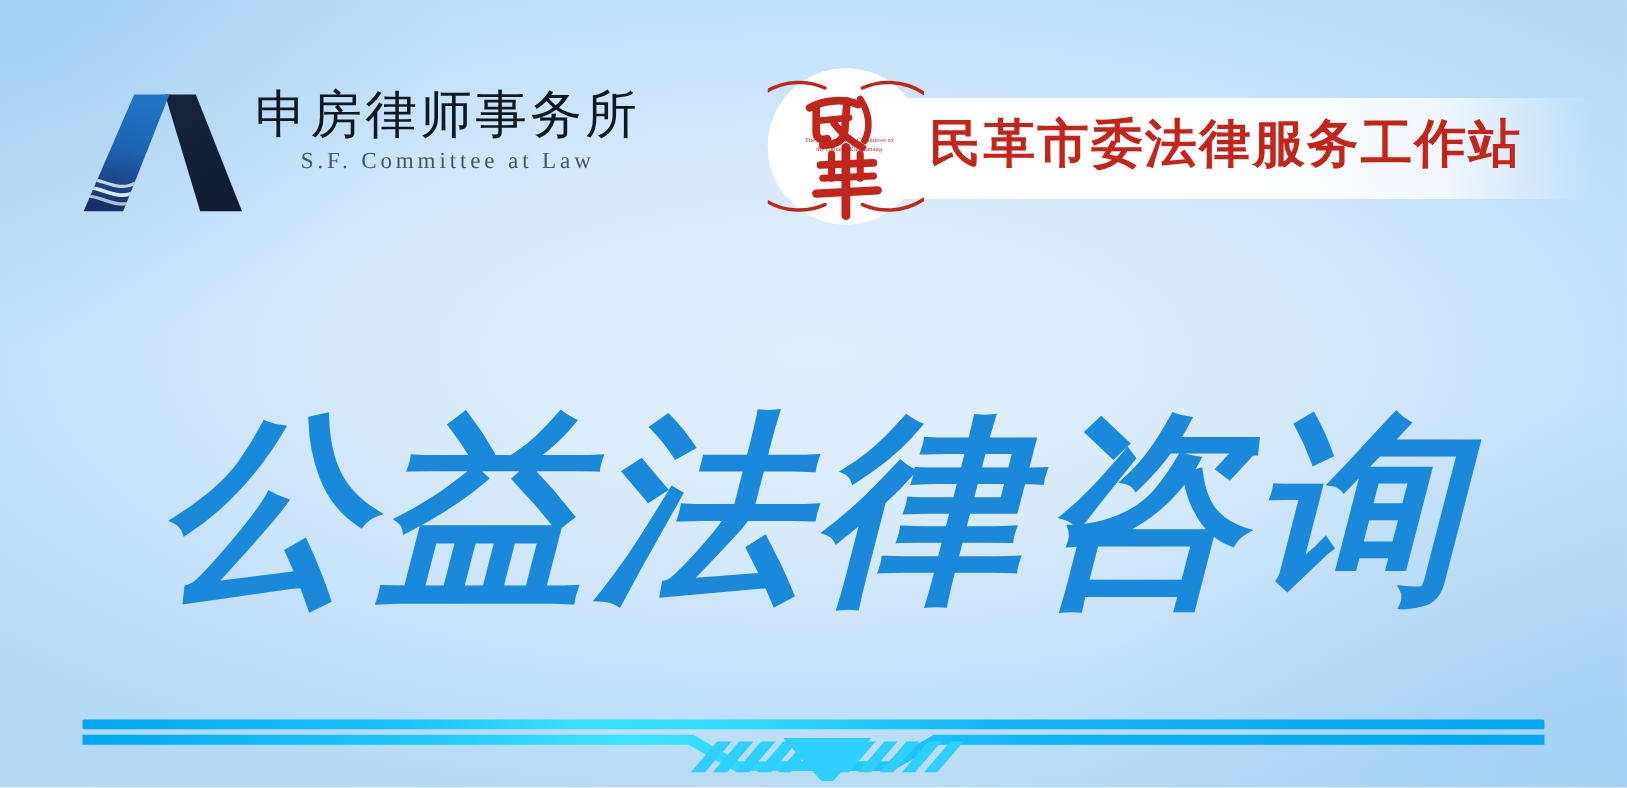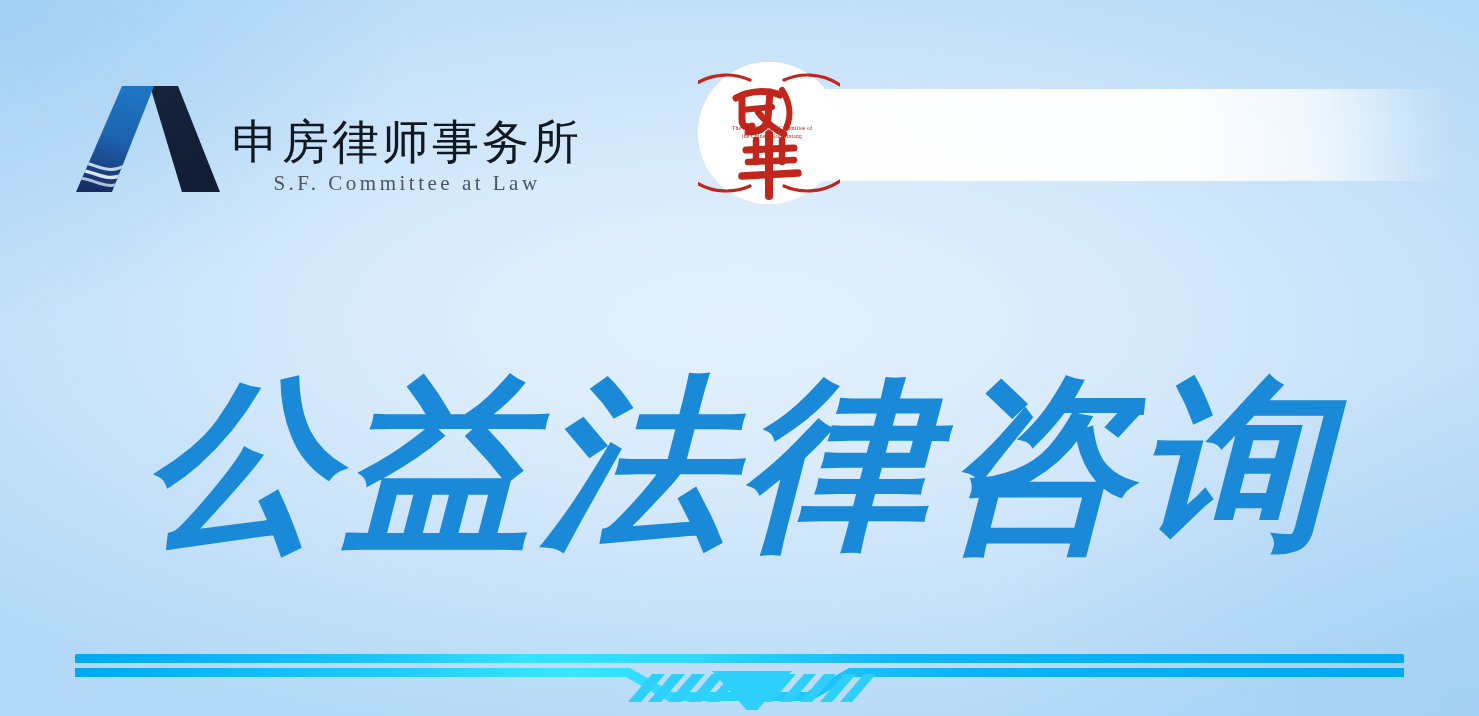--- a/index.html
+++ b/index.html
@@ -31,21 +31,21 @@
     right: 0; bottom: 0; width: 520px; height: 360px;
     background: radial-gradient(ellipse at 100% 100%, rgba(150,200,240,0.5) 0%, rgba(150,200,240,0) 70%);
   }
 
   
   .firm-logo {
     position: absolute;
     left: 72px;
     top: 82px;
     display: flex;
-    align-items: flex-end;
+    align-items: flex-start;
   }
   .firm-mark { width: 148px; height: 112px; display: block; }
   .firm-names {
     margin-left: 12px;
     display: flex;
     flex-direction: column;
     align-items: center;
     line-height: 1;
   }
   .firm-cn {
@@ -193,20 +193,21 @@
     <div class="firm-names">
       <div class="firm-cn">申房律师事务所</div>
       <div class="firm-en">S.F. Committee at Law</div>
     </div>
   </div>
 
   <div class="minge-block">
 
     <div class="minge-banner"></div>
 
+    <div class="minge-banner-text">民革市委法律服务工作站</div>
 
     <div class="minge-seal">
       <svg width="142" height="142" viewBox="0 0 142 142" xmlns="http://www.w3.org/2000/svg">
         <circle cx="71" cy="71" r="71" fill="#ffffff"></circle>
 
         <path d="M 52 18 A 58 58 0 1 0 52 124" stroke="#c1261c" stroke-width="3.2" fill="none" stroke-linecap="round"></path>
         <path d="M 86 18 A 58 58 0 1 1 86 124" stroke="#c1261c" stroke-width="3.2" fill="none" stroke-linecap="round"></path>
 
         <g fill="none" stroke="#c1261c" stroke-linecap="round" stroke-linejoin="round">
           <path d="M 38 36 C 52 28, 70 28, 82 33" stroke-width="7"></path>

